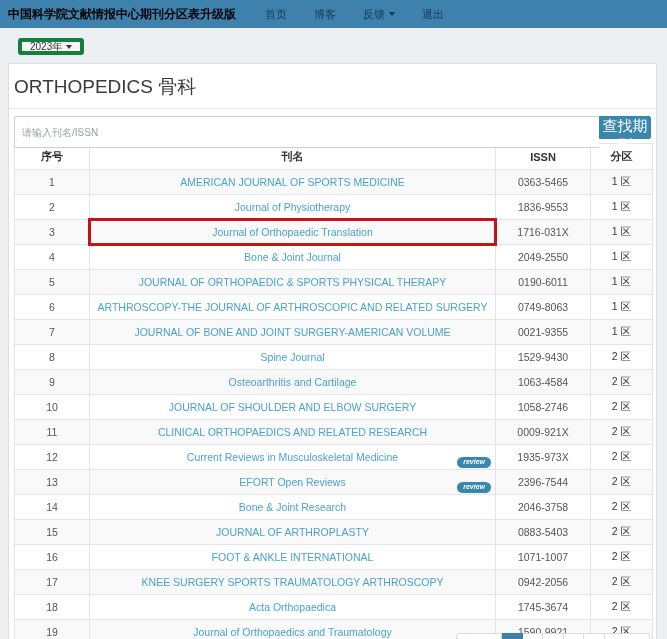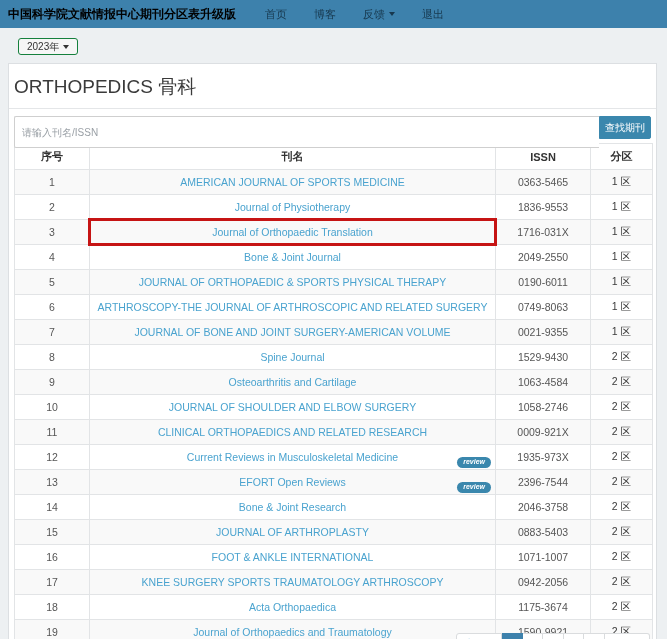--- a/index.html
+++ b/index.html
@@ -15,21 +15,21 @@
     background:#3d81ac;display:flex;align-items:center;padding:0 8px;box-sizing:border-box;
   }
   .brand{font-size:12px;font-weight:bold;color:#000000;margin-right:29px;white-space:nowrap;cursor:pointer;}
   .nav-links{display:flex;align-items:flex-start;gap:27px;}
   .nav-link{font-size:11px;color:#17384e;text-decoration:none;white-space:nowrap;cursor:pointer;display:flex;align-items:center;}
   .caret{display:inline-block;width:0;height:0;margin-left:4px;
     border-left:3px solid transparent;border-right:3px solid transparent;border-top:4px solid #17384e;}
   
   .year-btn{
     position:absolute;left:18px;top:38px;height:17px;padding:0 8px;
-    background:#f6f6f6;border:1px solid #15803d;border-radius:3px;
+    background:#f6f6f6;border:4px solid #15803d;border-radius:3px;
     font-size:10px;color:#333;display:flex;align-items:center;cursor:pointer;
     font-family:inherit;
   }
   .year-btn .caret{border-top-color:#333;}
   
   .panel{
     position:absolute;left:8px;top:63px;width:649px;height:640px;
     background:#ffffff;border:1px solid #dcdfe2;box-sizing:border-box;
   }
   .panel-heading{
@@ -39,21 +39,21 @@
   
   .search-row{display:flex;margin:7px 5px 4px 5px;height:23px;}
   .search-input{
     flex:1;height:32px;box-sizing:border-box;border:1px solid #cfcfcf;border-right:none;
     padding:0 7px;font-size:10px;color:#333;outline:none;border-radius:2px 0 0 2px;
     font-family:inherit;
   }
   .search-input::placeholder{color:#9aa0a6;}
   .search-btn{
     width:52px;height:23px;background:#3a87ad;border:1px solid #3a87ad;
-    color:#fff;font-size:10px;cursor:pointer;border-radius:0 2px 2px 0;
+    color:#fff;font-size:15px;cursor:pointer;border-radius:0 2px 2px 0;
     font-family:inherit;padding:0;
   }
   
   table{border-collapse:collapse;width:639px;margin:0 5px;table-layout:fixed;}
   th,td{border:1px solid #e2e4e6;text-align:center;overflow:visible;}
   th{height:23px;font-size:11px;font-weight:bold;color:#333;background:#fff;}
   td{height:22px;font-size:10.5px;color:#555;}
   col.c-no{width:75px;} col.c-issn{width:95px;} col.c-zone{width:62px;}
   tbody tr:nth-child(odd){background:#f9f9f9;}
   tbody tr:nth-child(even){background:#ffffff;}
@@ -221,21 +221,21 @@
         </tr>
         <tr>
           <td>17</td>
           <td class="name-cell"><a class="jlink">KNEE SURGERY SPORTS TRAUMATOLOGY ARTHROSCOPY</a></td>
           <td>0942-2056</td>
           <td class="zone-cell">2 区</td>
         </tr>
         <tr>
           <td>18</td>
           <td class="name-cell"><a class="jlink">Acta Orthopaedica</a></td>
-          <td>1175-3674</td>
+          <td>1745-3674</td>
           <td class="zone-cell">2 区</td>
         </tr>
         <tr>
           <td>19</td>
           <td class="name-cell"><a class="jlink">Journal of Orthopaedics and Traumatology</a></td>
           <td>1590-9921</td>
           <td class="zone-cell">2 区</td>
         </tr>
         <tr>
           <td>20</td>

